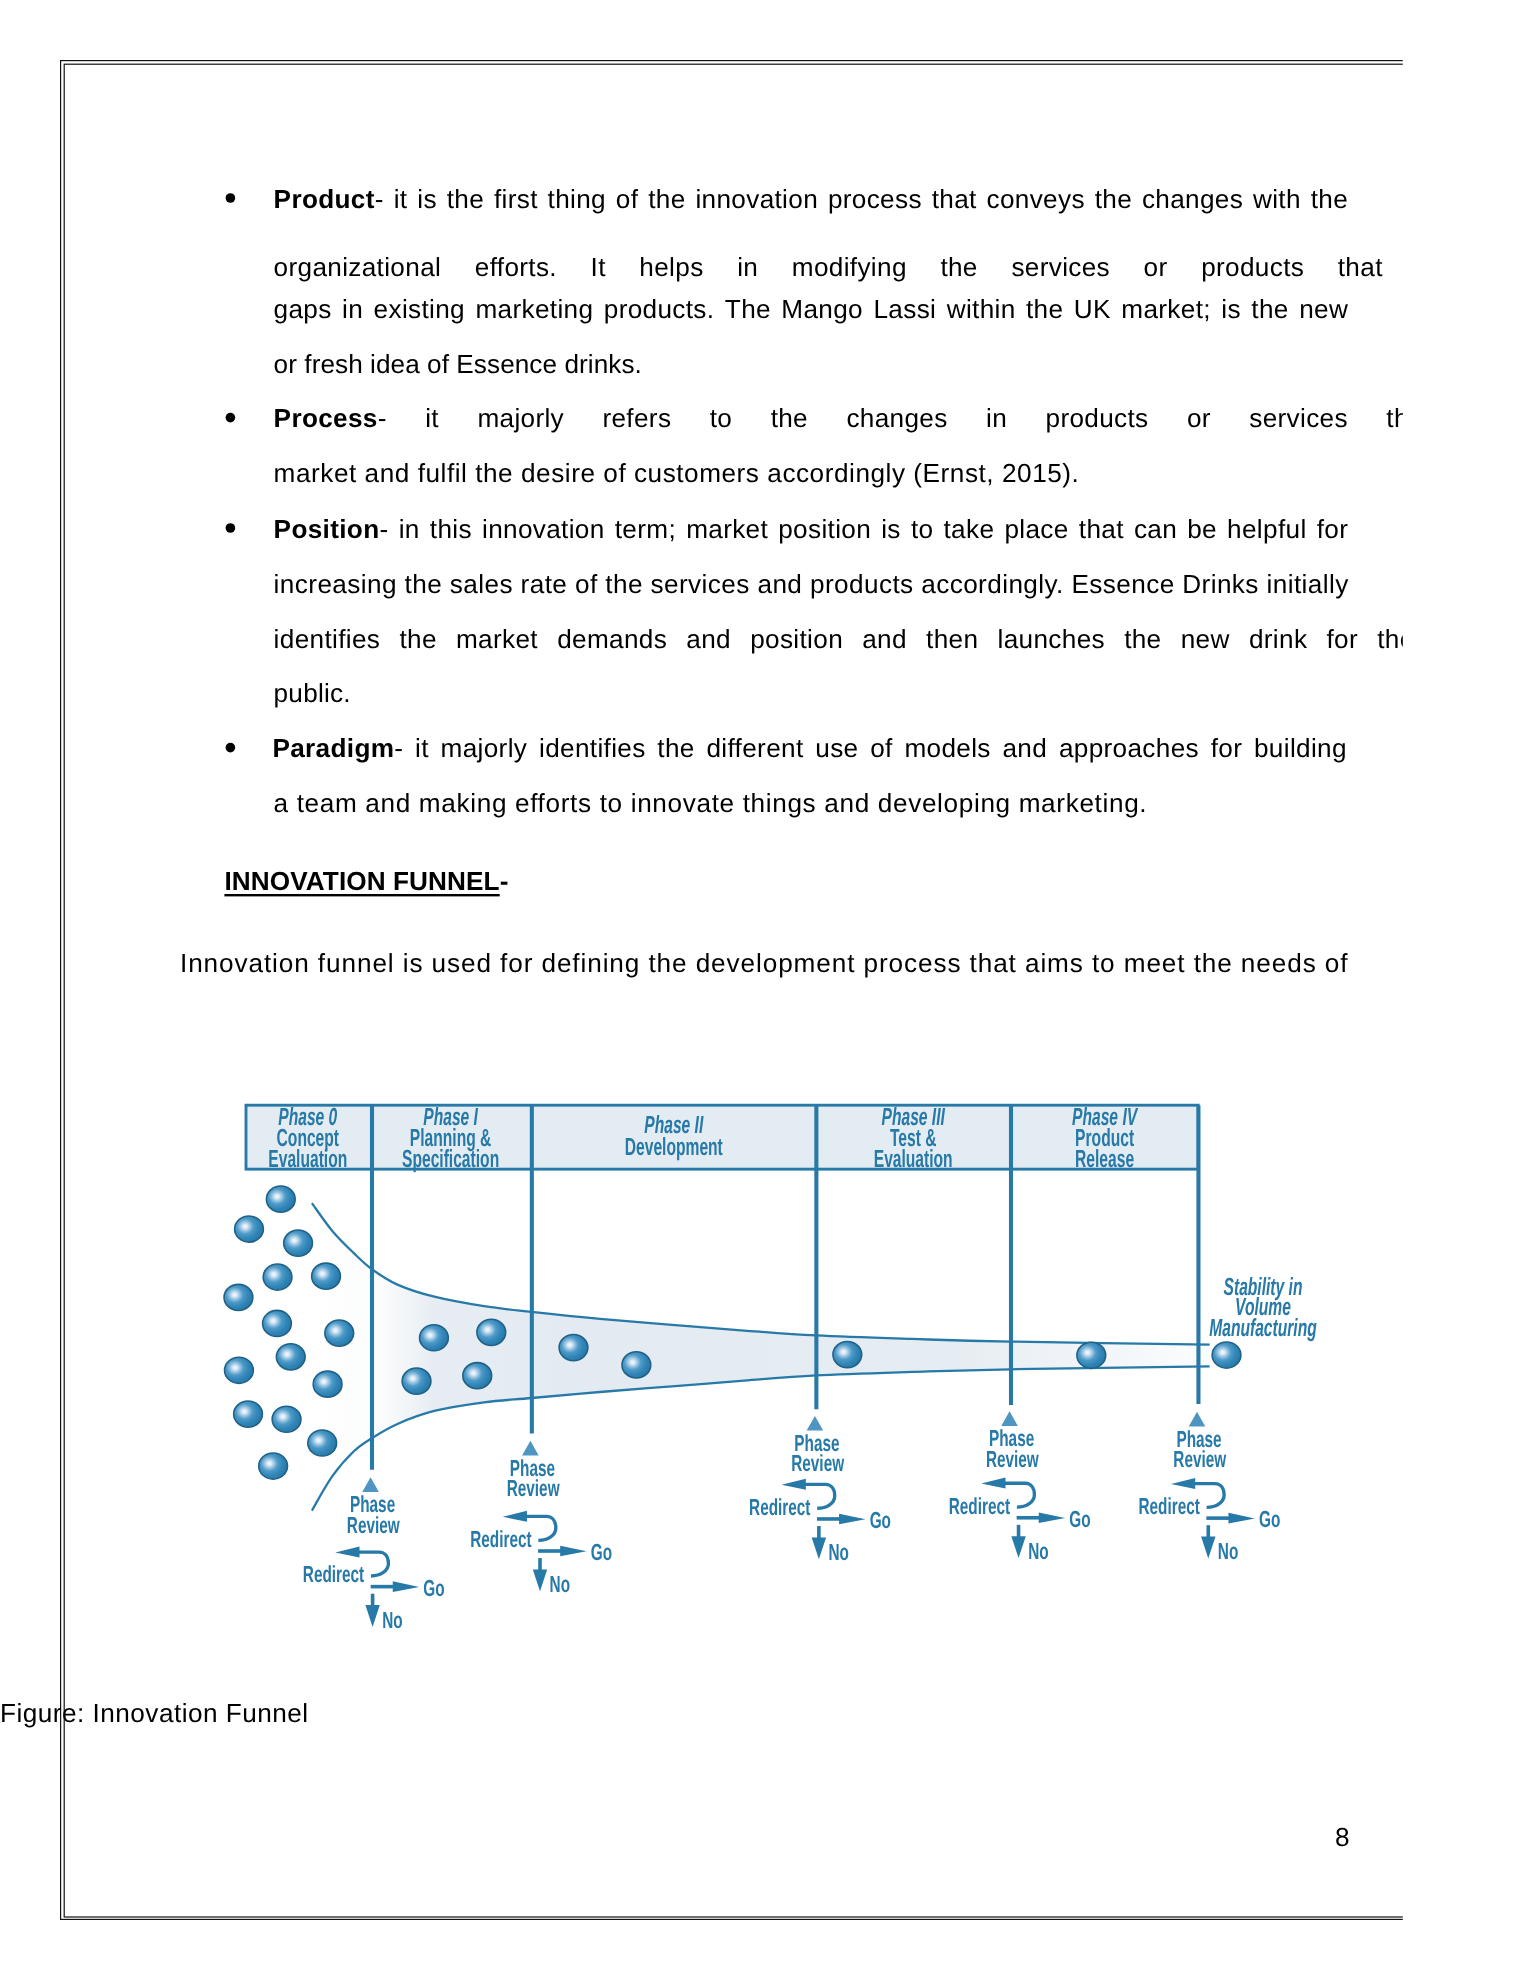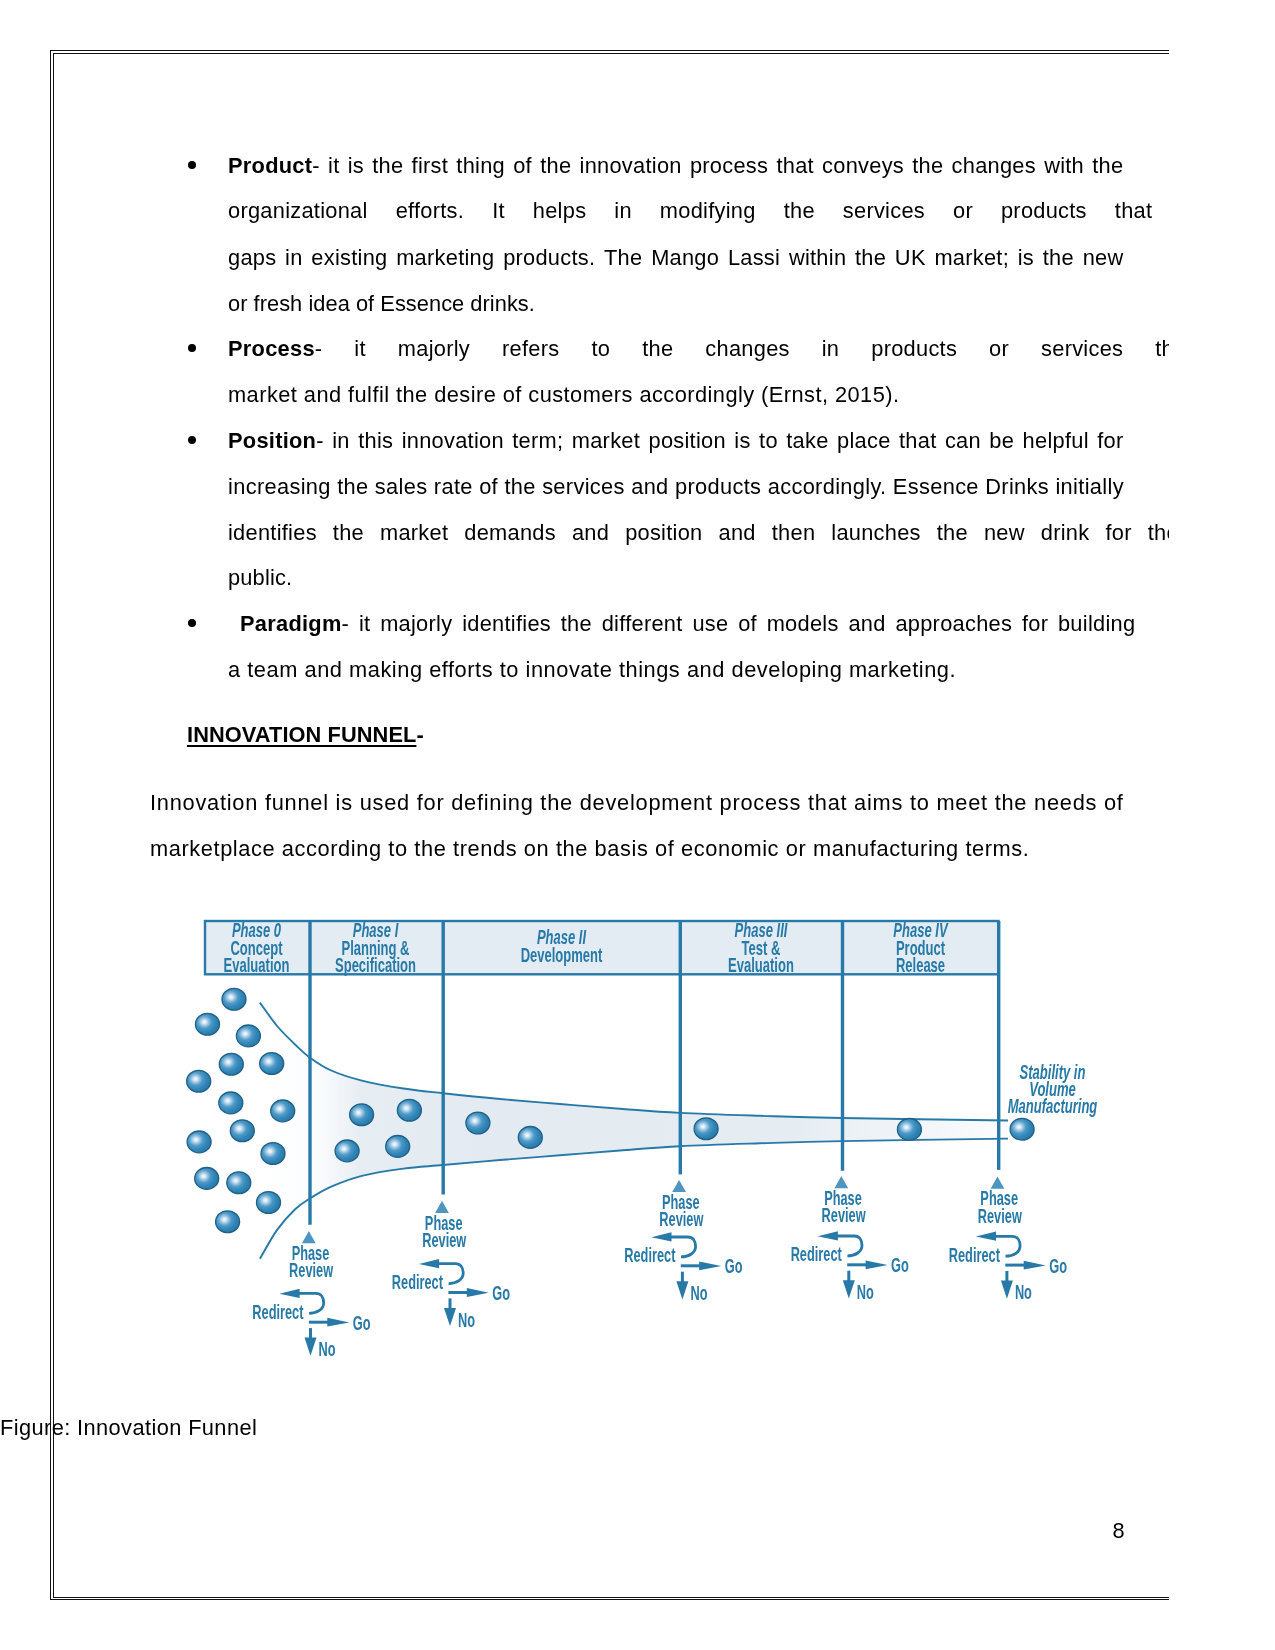--- a/index.html
+++ b/index.html
@@ -42,21 +42,21 @@
       <span>the</span>
       <span>innovation</span>
       <span>process</span>
       <span>that</span>
       <span>conveys</span>
       <span>the</span>
       <span>changes</span>
       <span>with</span>
       <span>the</span>
     </div>
-  <div class="bodyline j" style="left:228.00px;top:200px;letter-spacing:0.28px;width:895.50px;gap:28px;">
+  <div class="bodyline j" style="left:228.00px;top:212px;letter-spacing:0.28px;width:895.50px;gap:28px;">
       <span>organizational</span>
       <span>efforts.</span>
       <span>It</span>
       <span>helps</span>
       <span>in</span>
       <span>modifying</span>
       <span>the</span>
       <span>services</span>
       <span>or</span>
       <span>products</span>
@@ -133,39 +133,38 @@
       <span>then</span>
       <span>launches</span>
       <span>the</span>
       <span>new</span>
       <span>drink</span>
       <span>for</span>
       <span>the</span>
     </div>
   <div class="bodyline" style="left:228.00px;top:567.28px;letter-spacing:0.19px;"><span>public.</span></div>
   <div class="bdot" style="left:187.50px;top:618.70px;"></div>
-  <div class="bodyline j" style="left:240px;top:613.06px;letter-spacing:0.28px;width:895.50px;text-align:center;">
+  <div class="bodyline j" style="left:227px;top:613.06px;letter-spacing:0.28px;width:895.50px;text-align:center;">
       <span><b>Paradigm</b><span>-</span></span>
       <span>it</span>
       <span>majorly</span>
       <span>identifies</span>
       <span>the</span>
       <span>different</span>
       <span>use</span>
       <span>of</span>
       <span>models</span>
       <span>and</span>
       <span>approaches</span>
       <span>for</span>
       <span>building</span>
     </div>
   <div class="bodyline" style="left:228.00px;top:658.84px;letter-spacing:0.54px;"><span>a team and making efforts to innovate things and developing marketing.</span></div>
   <div class="heading" style="left:150px;top:724.46px;letter-spacing:0.08px;"><span class="hu">INNOVATION FUNNEL</span><span>-</span></div>
   <div class="bodyline" style="left:150px;top:791.86px;letter-spacing:0.75px;">Innovation funnel is used for defining the development process that aims to meet the needs of</div>
-  <div class="bodyline" style="left:150px;top:837.96px;letter-spacing:0.59px;">marketplace according to the trends on the basis of economic or manufacturing terms.</div>
 <svg class="fig" width="1275" height="1650" viewBox="0 0 1275 1650" xmlns="http://www.w3.org/2000/svg">
 <defs>
         <radialGradient id="ballg" cx="0.37" cy="0.40" r="0.70">
           <stop offset="0%" stop-color="#f4f8fc"></stop>
           <stop offset="10%" stop-color="#dfecf7"></stop>
           <stop offset="24%" stop-color="#9cc6e3"></stop>
           <stop offset="42%" stop-color="#4e9ac7"></stop>
           <stop offset="66%" stop-color="#3186b8"></stop>
           <stop offset="88%" stop-color="#2a7aa9"></stop>
           <stop offset="100%" stop-color="#226b98"></stop>

